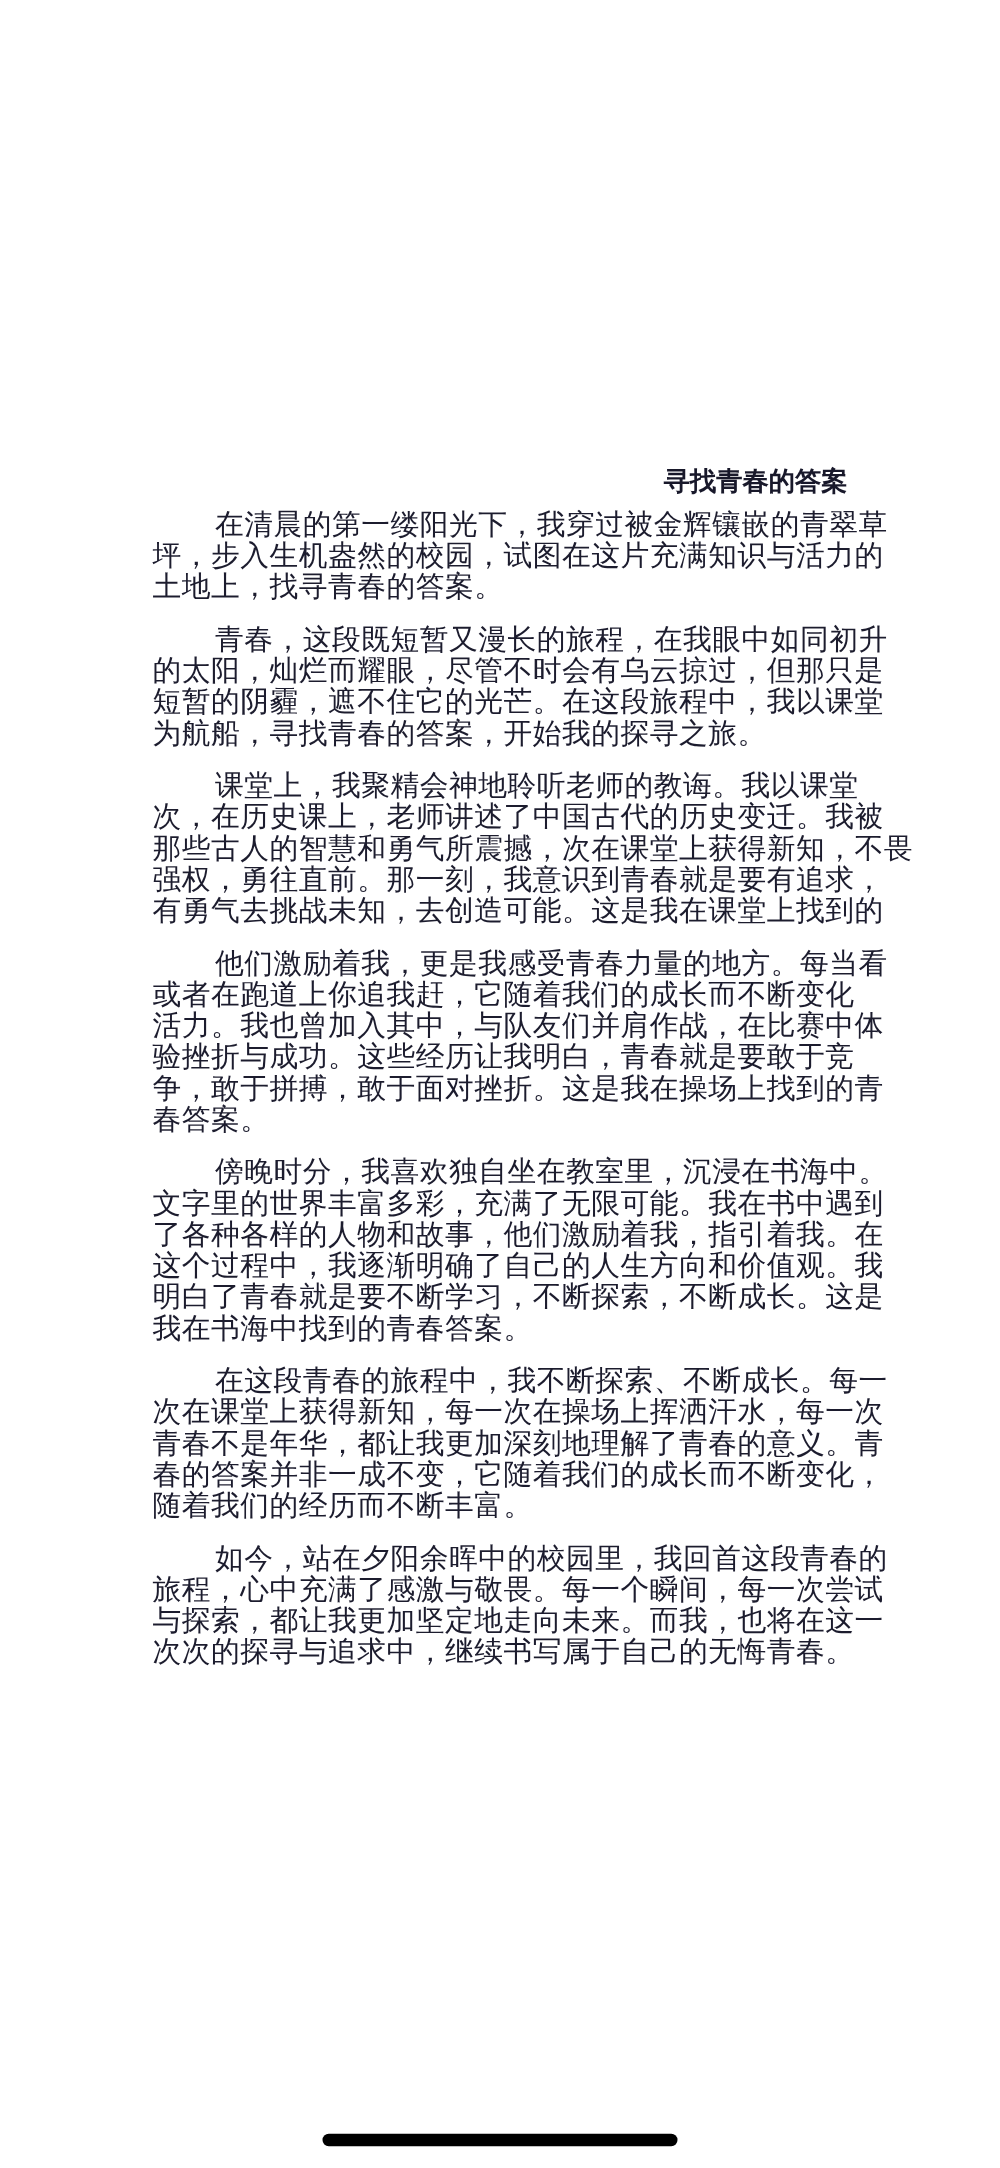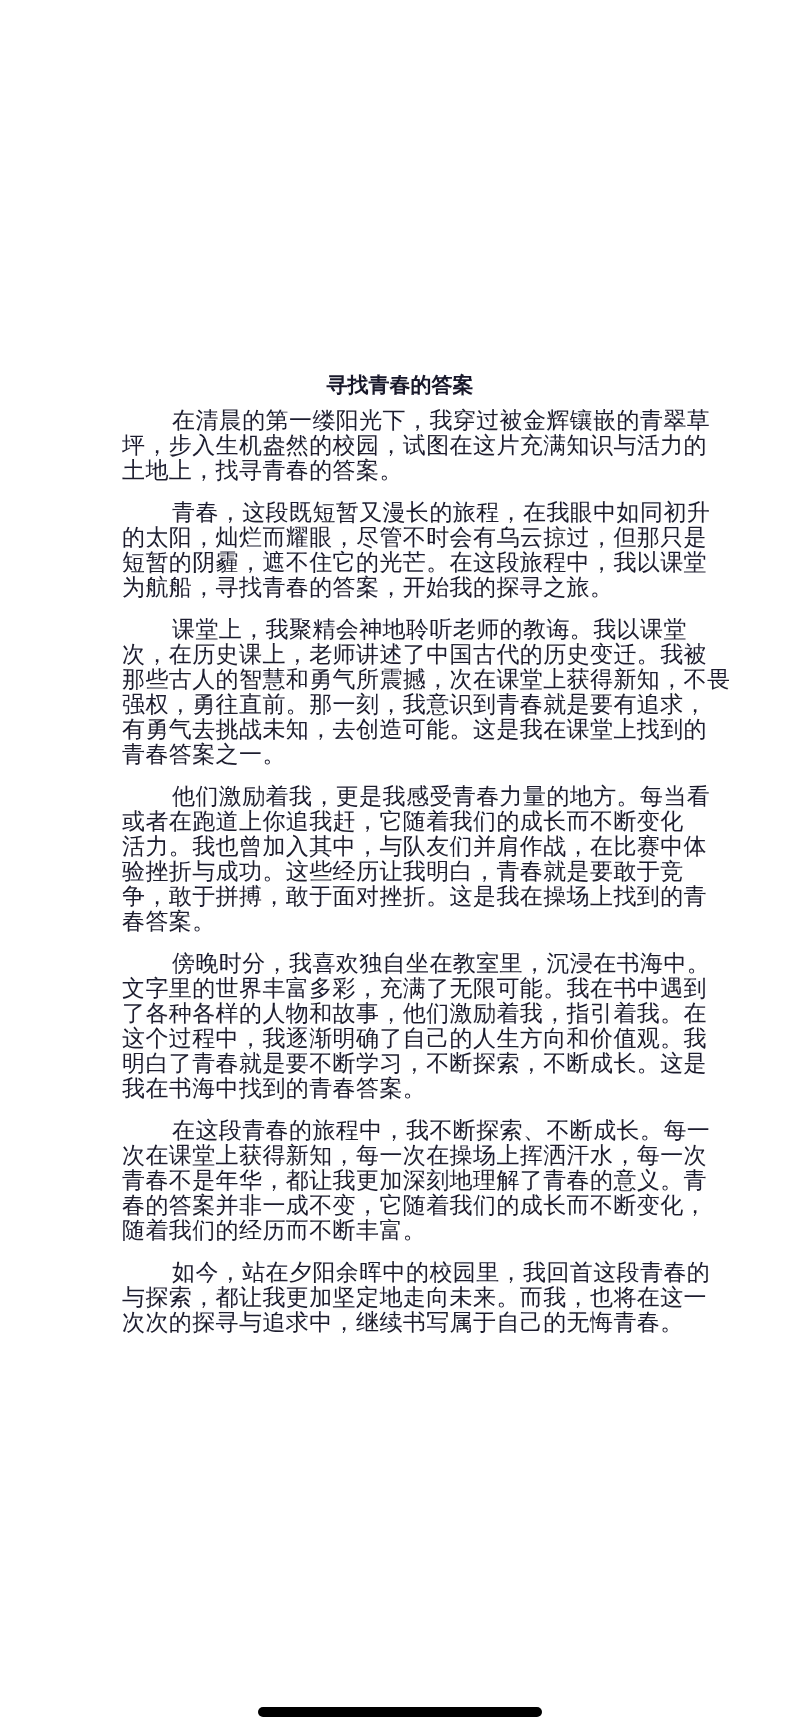--- a/index.html
+++ b/index.html
@@ -15,21 +15,21 @@
       font-family: "DejaVu Sans", "Liberation Sans", sans-serif;
       color: #1c1c2e;
     }
     .article {
       position: absolute;
       left: 122px;
       top: 370px;
       width: 556px;
     }
     .title {
-      text-align: center;
+      text-align: right;
       font-size: 21px;
       font-weight: bold;
       line-height: 30px;
       margin: 0 0 8px 0;
       letter-spacing: 0px;
       color: #18182a;
     }
     .para {
       margin: 0 0 17px 0;
       font-size: 23px;
@@ -78,21 +78,20 @@
       <span class="line">短暂的阴霾，遮不住它的光芒。在这段旅程中，我以课堂</span>
       <span class="line">为航船，寻找青春的答案，开始我的探寻之旅。</span>
     </div>
 
     <div class="para">
       <span class="line first">课堂上，我聚精会神地聆听老师的教诲。我以课堂</span>
       <span class="line">次，在历史课上，老师讲述了中国古代的历史变迁。我被</span>
       <span class="line">那些古人的智慧和勇气所震撼，次在课堂上获得新知，不畏</span>
       <span class="line">强权，勇往直前。那一刻，我意识到青春就是要有追求，</span>
       <span class="line">有勇气去挑战未知，去创造可能。这是我在课堂上找到的</span>
-      <span class="line">青春答案之一。</span>
     </div>
 
     <div class="para">
       <span class="line first">他们激励着我，更是我感受青春力量的地方。每当看</span>
       <span class="line">或者在跑道上你追我赶，它随着我们的成长而不断变化</span>
       <span class="line">活力。我也曾加入其中，与队友们并肩作战，在比赛中体</span>
       <span class="line">验挫折与成功。这些经历让我明白，青春就是要敢于竞</span>
       <span class="line">争，敢于拼搏，敢于面对挫折。这是我在操场上找到的青</span>
       <span class="line">春答案。</span>
     </div>
@@ -109,19 +108,20 @@
     <div class="para">
       <span class="line first">在这段青春的旅程中，我不断探索、不断成长。每一</span>
       <span class="line">次在课堂上获得新知，每一次在操场上挥洒汗水，每一次</span>
       <span class="line">青春不是年华，都让我更加深刻地理解了青春的意义。青</span>
       <span class="line">春的答案并非一成不变，它随着我们的成长而不断变化，</span>
       <span class="line">随着我们的经历而不断丰富。</span>
     </div>
 
     <div class="para">
       <span class="line first">如今，站在夕阳余晖中的校园里，我回首这段青春的</span>
+      <span class="line">旅程，心中充满了感激与敬畏。每一个瞬间，每一次尝试</span>
       <span class="line">与探索，都让我更加坚定地走向未来。而我，也将在这一</span>
       <span class="line">次次的探寻与追求中，继续书写属于自己的无悔青春。</span>
     </div>
   </div>
 </div>
 
 <div class="home-indicator"></div>
 
 </body></html>

